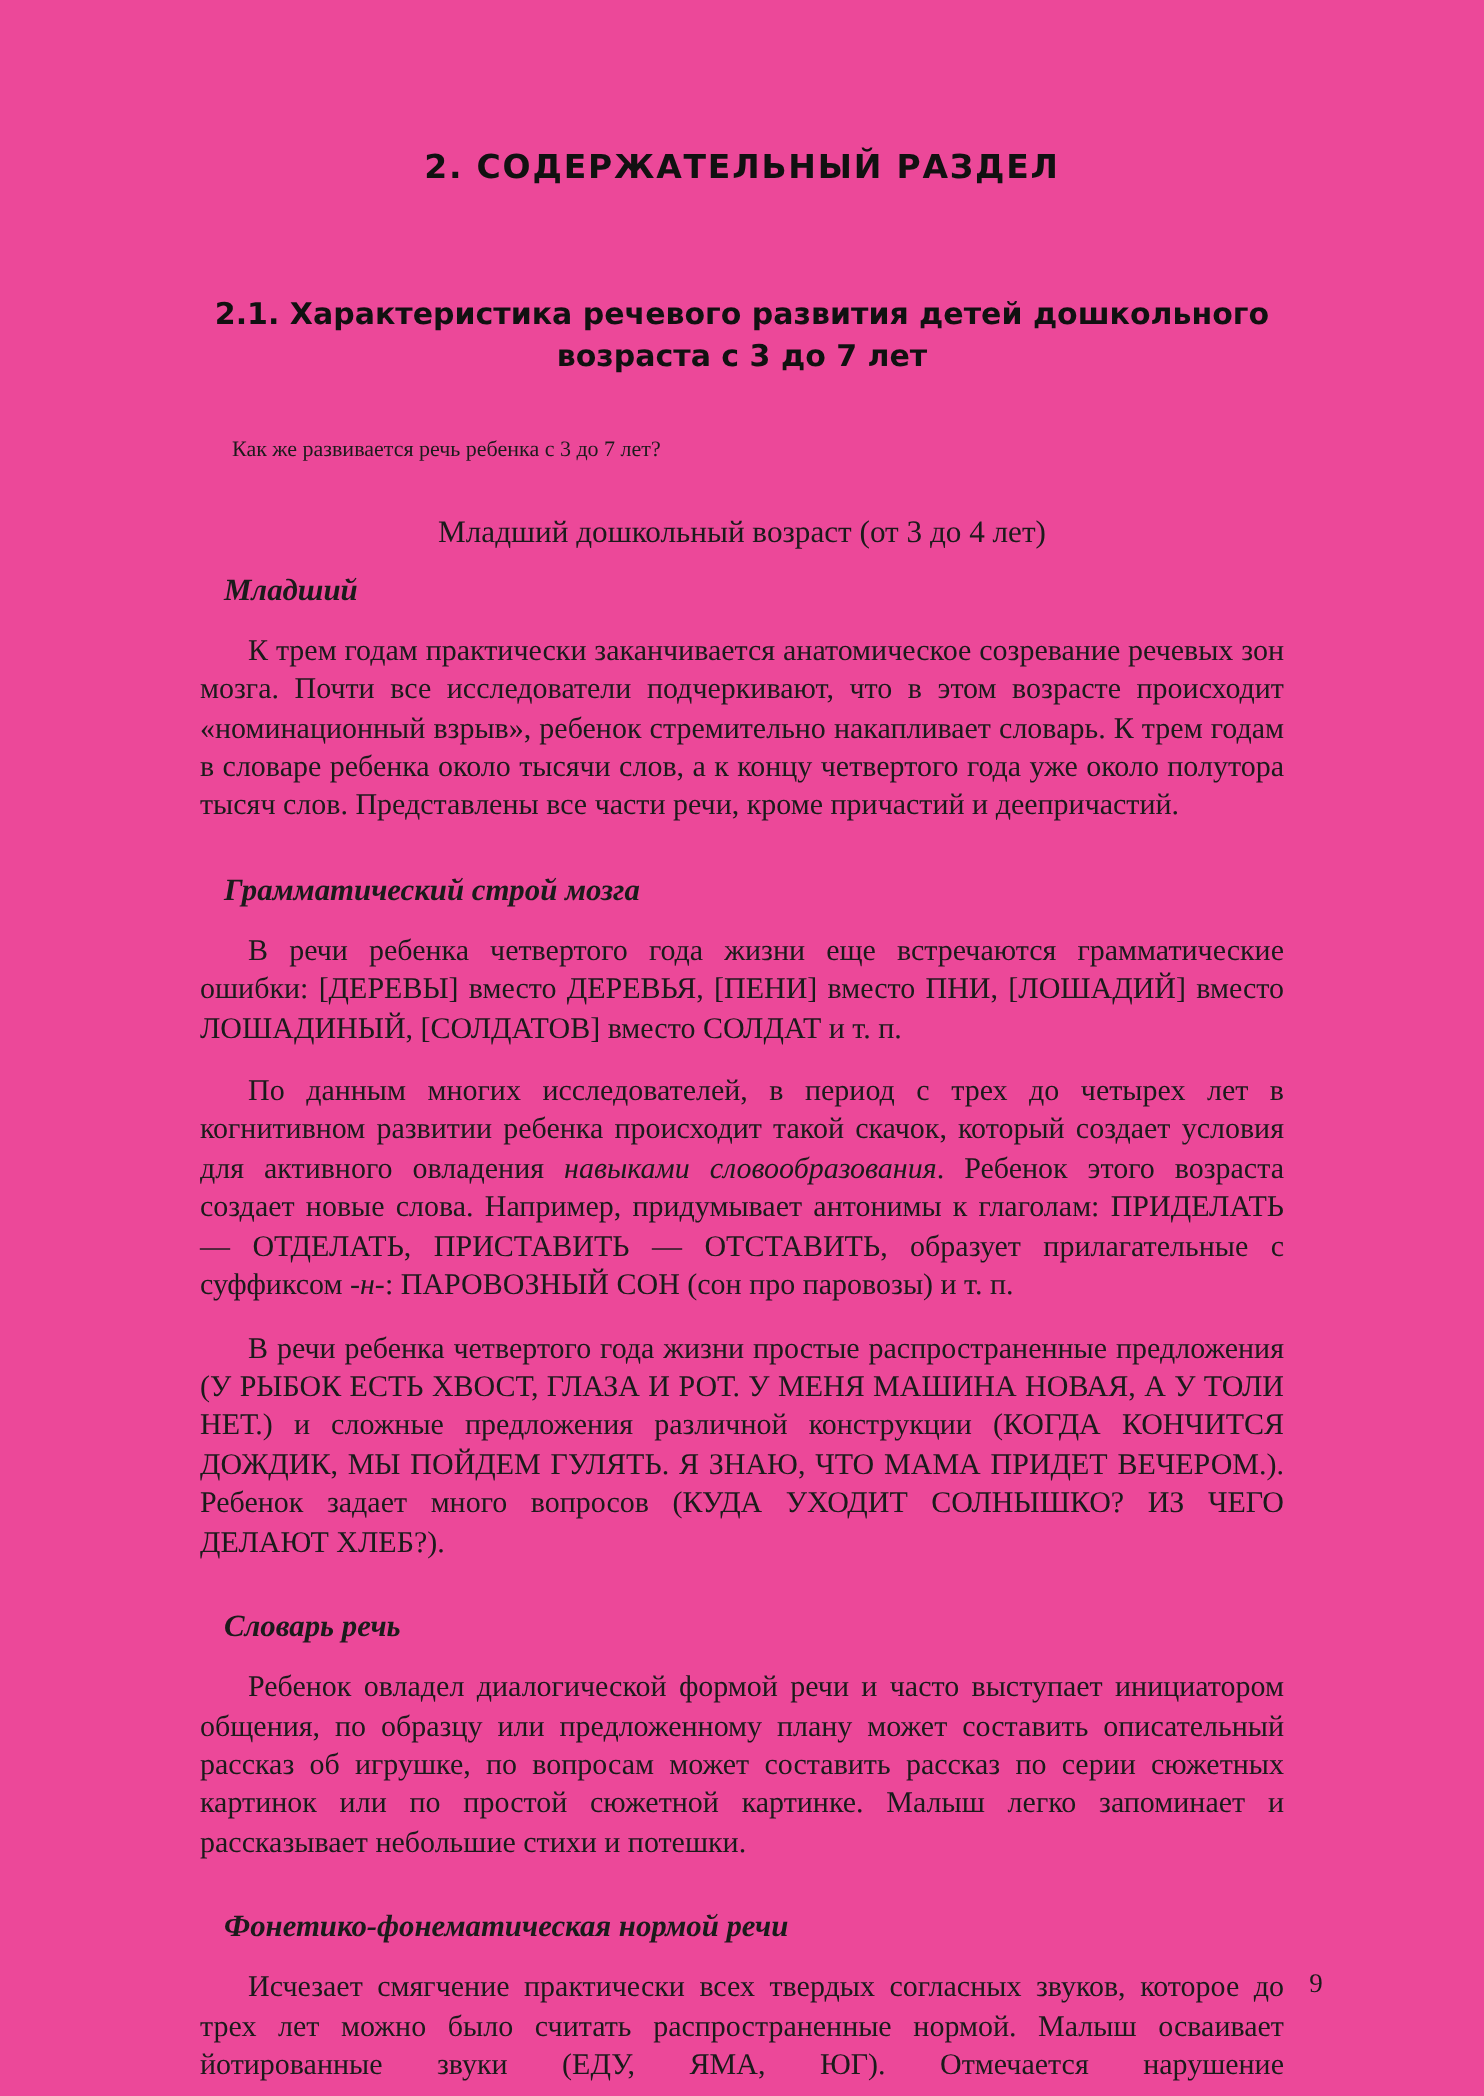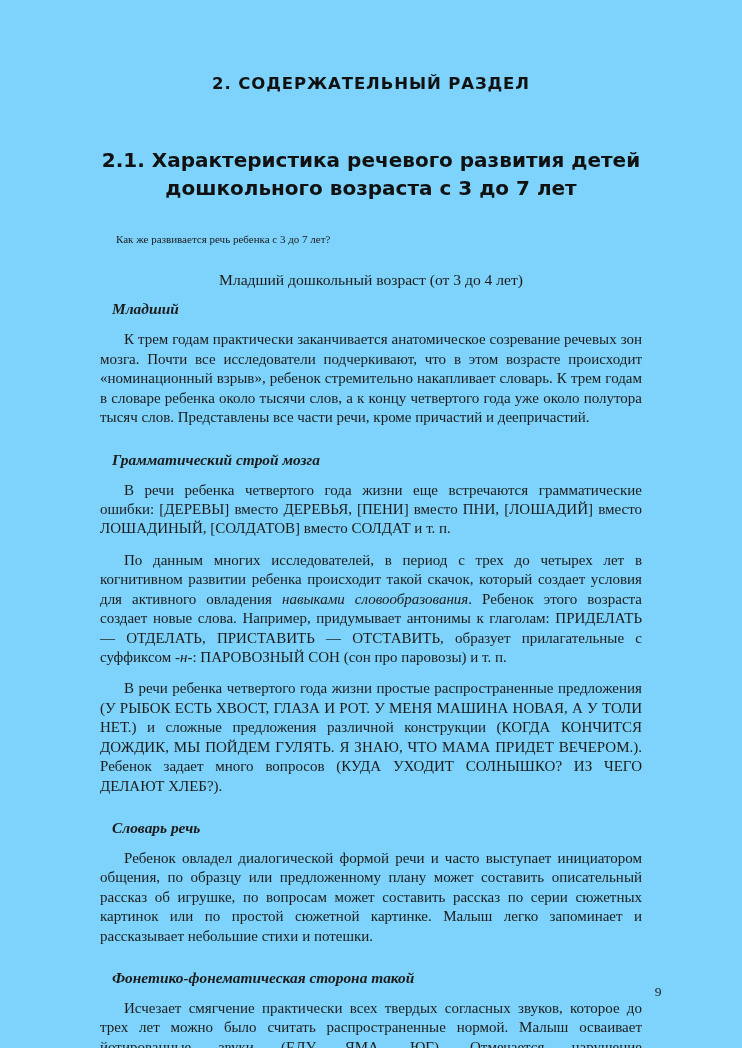--- a/index.html
+++ b/index.html
@@ -8,21 +8,21 @@
     background: #ffffff;
   }
   body {
     font-family: "Liberation Serif", "DejaVu Serif", serif;
     color: #1b1b1b;
   }
   .page {
     position: relative;
     width: 742px;
     height: 1048px;
-    background: #7dd3fc;
+    background: #ec4899;
     overflow: hidden;
     box-sizing: border-box;
   }
   .content {
     position: absolute;
     left: 88px;
     top: 0;
     width: 566px;
   }
 
@@ -33,21 +33,21 @@
     font-size: 16.5px;
     letter-spacing: 0.9px;
     text-align: center;
     color: #111111;
     margin: 0;
     padding-top: 74px;
   }
   .section-title {
     font-family: "DejaVu Sans", "Liberation Sans", sans-serif;
     font-weight: bold;
-    font-size: 20px;
+    font-size: 15px;
     line-height: 1.38;
     text-align: center;
     color: #111111;
     margin: 0;
     padding-top: 54px;
   }
   .lead {
     font-size: 11px;
     line-height: 1.30;
     text-align: left;
@@ -123,19 +123,19 @@
     <p class="sub-heading">Грамматический строй мозга</p>
     <p class="body">В речи ребенка четвертого года жизни еще встречаются грамматические ошибки: [ДЕРЕВЫ] вместо ДЕРЕВЬЯ, [ПЕНИ] вместо ПНИ, [ЛОШАДИЙ] вместо ЛОШАДИНЫЙ, [СОЛДАТОВ] вместо СОЛДАТ и т. п.</p>
 
     <p class="body"><span>По данным многих исследователей, в период с трех до четырех лет в когнитивном развитии ребенка происходит такой скачок, который создает условия для активного овладения </span><span class="it">навыками словообразования</span><span>. Ребенок этого возраста создает новые слова. Например, придумывает антонимы к глаголам: ПРИДЕЛАТЬ — ОТДЕЛАТЬ, ПРИСТАВИТЬ — ОТСТАВИТЬ, образует прилагательные с суффиксом </span><span class="it">-н-</span><span>: ПАРОВОЗНЫЙ СОН (сон про паровозы) и т. п.</span></p>
 
     <p class="body">В речи ребенка четвертого года жизни простые распространенные предложения (У РЫБОК ЕСТЬ ХВОСТ, ГЛАЗА И РОТ. У МЕНЯ МАШИНА НОВАЯ, А У ТОЛИ НЕТ.) и сложные предложения различной конструкции (КОГДА КОНЧИТСЯ ДОЖДИК, МЫ ПОЙДЕМ ГУЛЯТЬ. Я ЗНАЮ, ЧТО МАМА ПРИДЕТ ВЕЧЕРОМ.). Ребенок задает много вопросов (КУДА УХОДИТ СОЛНЫШКО? ИЗ ЧЕГО ДЕЛАЮТ ХЛЕБ?).</p>
 
     <p class="sub-heading">Словарь речь</p>
     <p class="body">Ребенок овладел диалогической формой речи и часто выступает инициатором общения, по образцу или предложенному плану может составить описательный рассказ об игрушке, по вопросам может составить рассказ по серии сюжетных картинок или по простой сюжетной картинке. Малыш легко запоминает и рассказывает небольшие стихи и потешки.</p>
 
-    <p class="sub-heading">Фонетико-фонематическая сторона такой</p>
+    <p class="sub-heading">Фонетико-фонематическая нормой речи</p>
     <p class="body j">Исчезает смягчение практически всех твердых согласных звуков, которое до трех лет можно было считать распространенные нормой. Малыш осваивает йотированные звуки (ЕДУ, ЯМА, ЮГ). Отмечается нарушение</p>
 
   </div>
 
   <div class="page-number">9</div>
 </div>
 
 </body></html>

